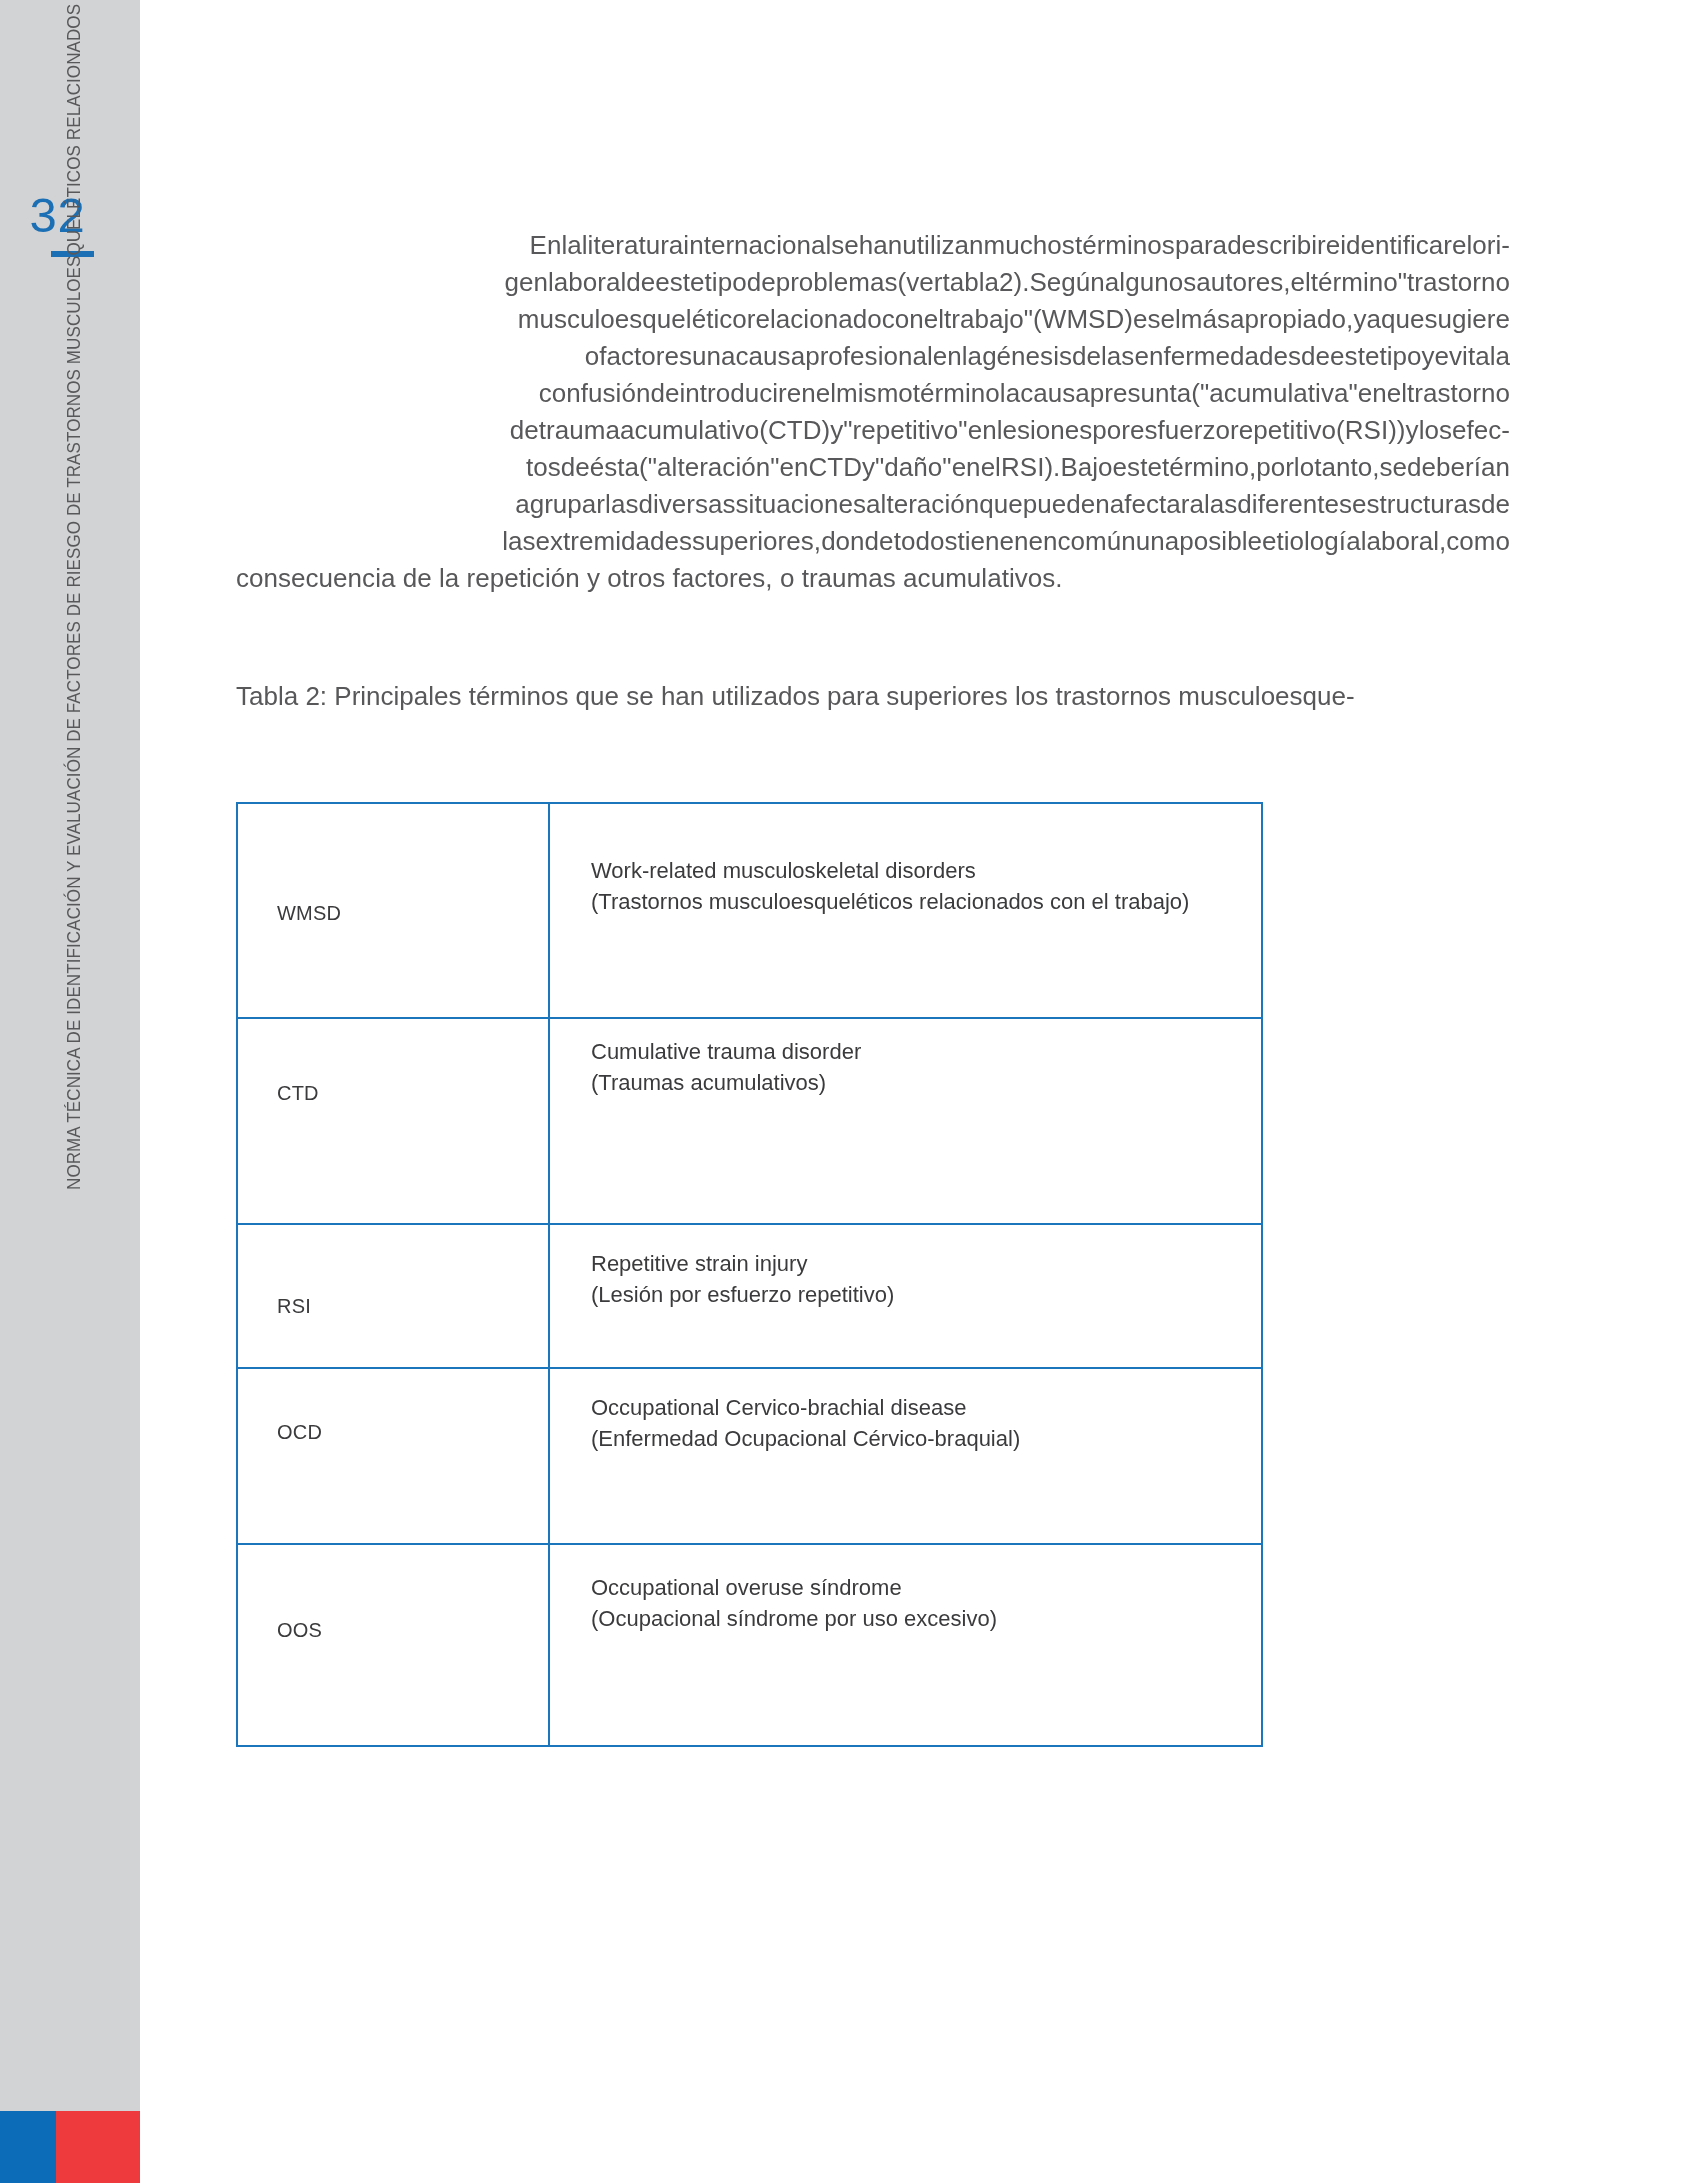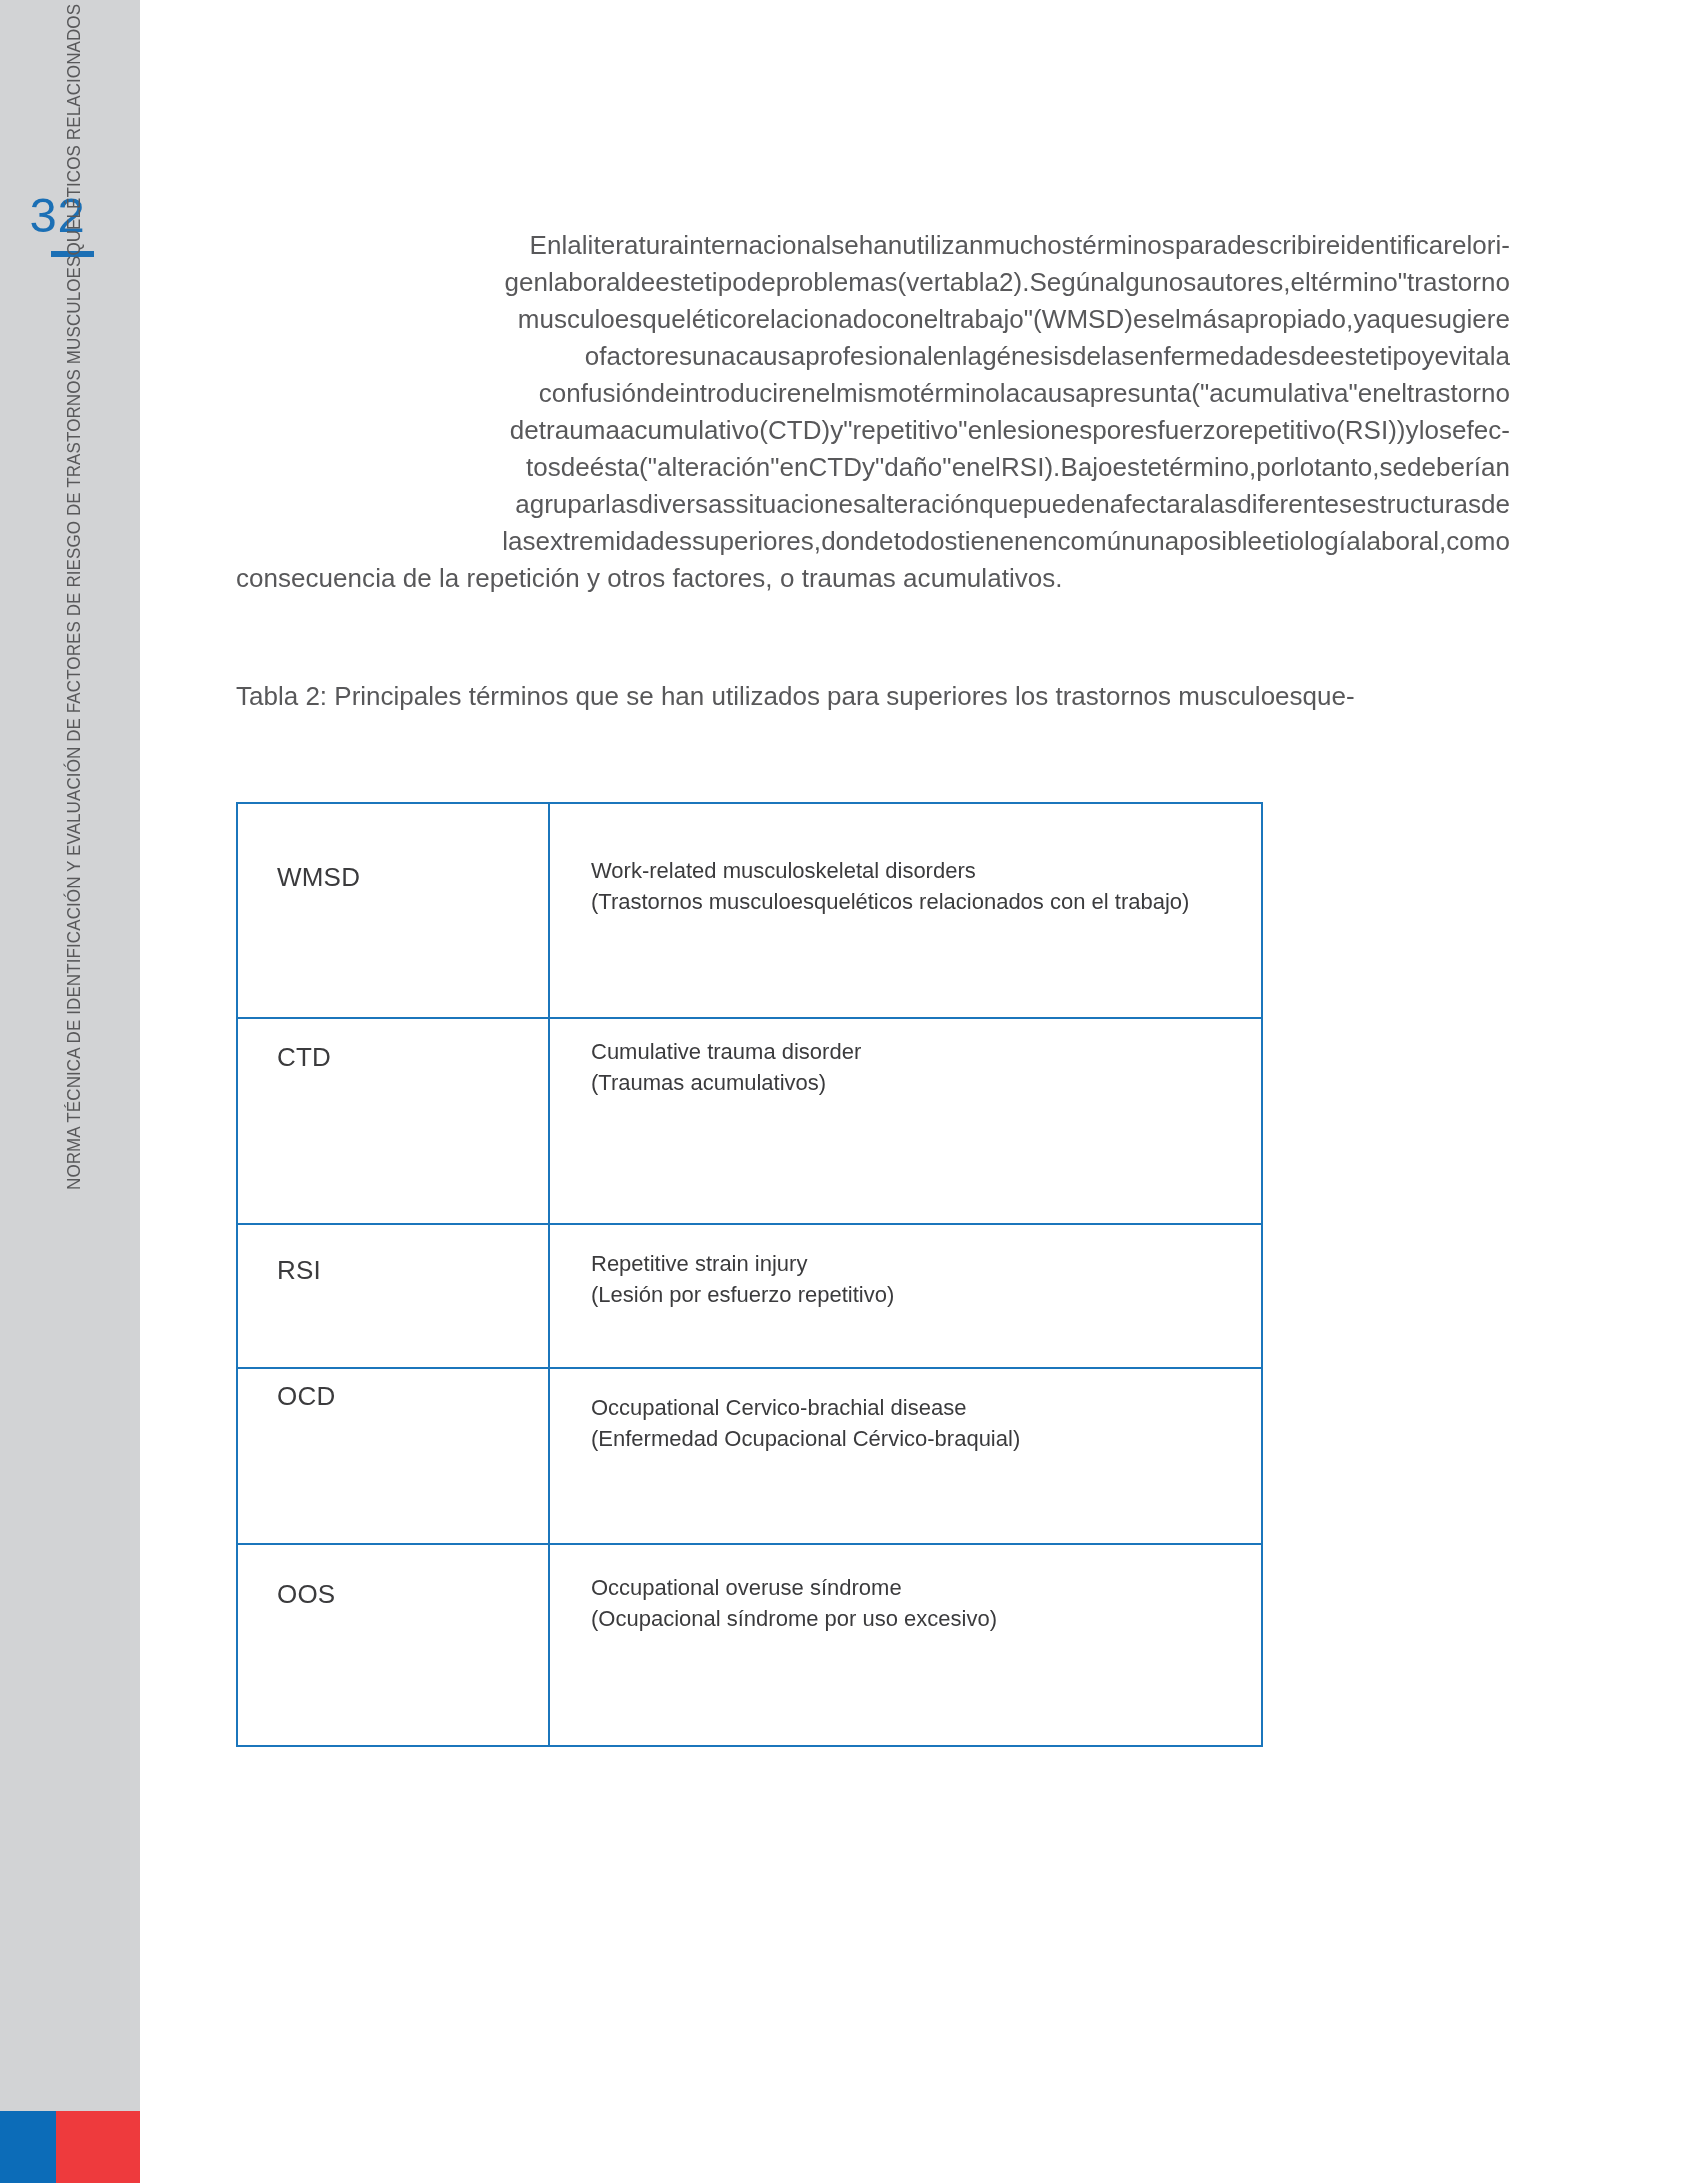--- a/index.html
+++ b/index.html
@@ -142,25 +142,26 @@
     vertical-align:top;
     padding:0;
   }
   .tbl tr:last-child td { border-bottom:0; }
   .tbl td.c-abbr {
     width:311px;
     border-right:2.5px solid #1b76bc;
   }
   .tbl .abbr-txt {
     color:#3b3b3d;
-    font-size:26px;
+    font-size:20px;
     padding-left:39px;
     font-weight:400;
     letter-spacing:0.2px;
     white-space:nowrap;
+    margin-top:40px;
   }
   .tbl .def-txt {
     color:#3b3b3d;
     font-size:22px;
     padding-left:41px;
     font-weight:400;
     line-height:31px;
   }
   .tbl .def-txt .l1, .tbl .def-txt .l2 { display:block; white-space:nowrap; }
 </style>

